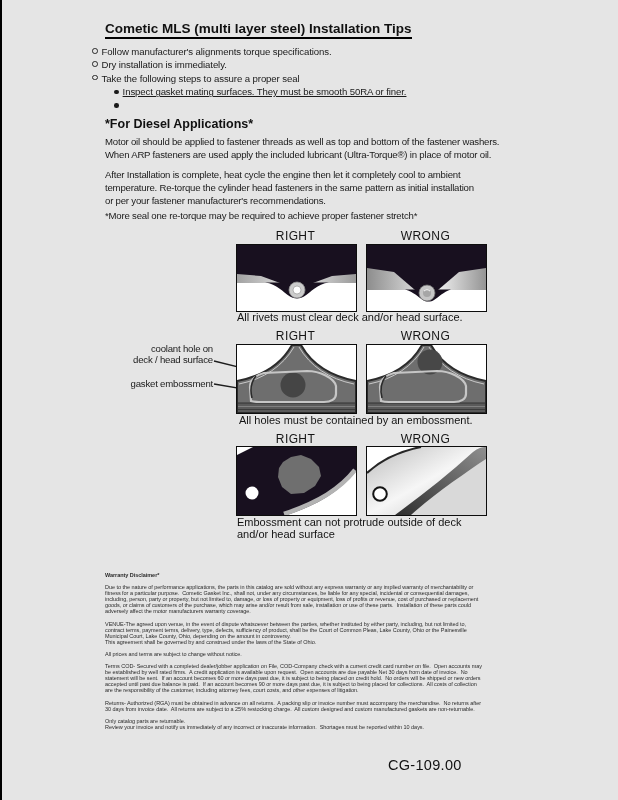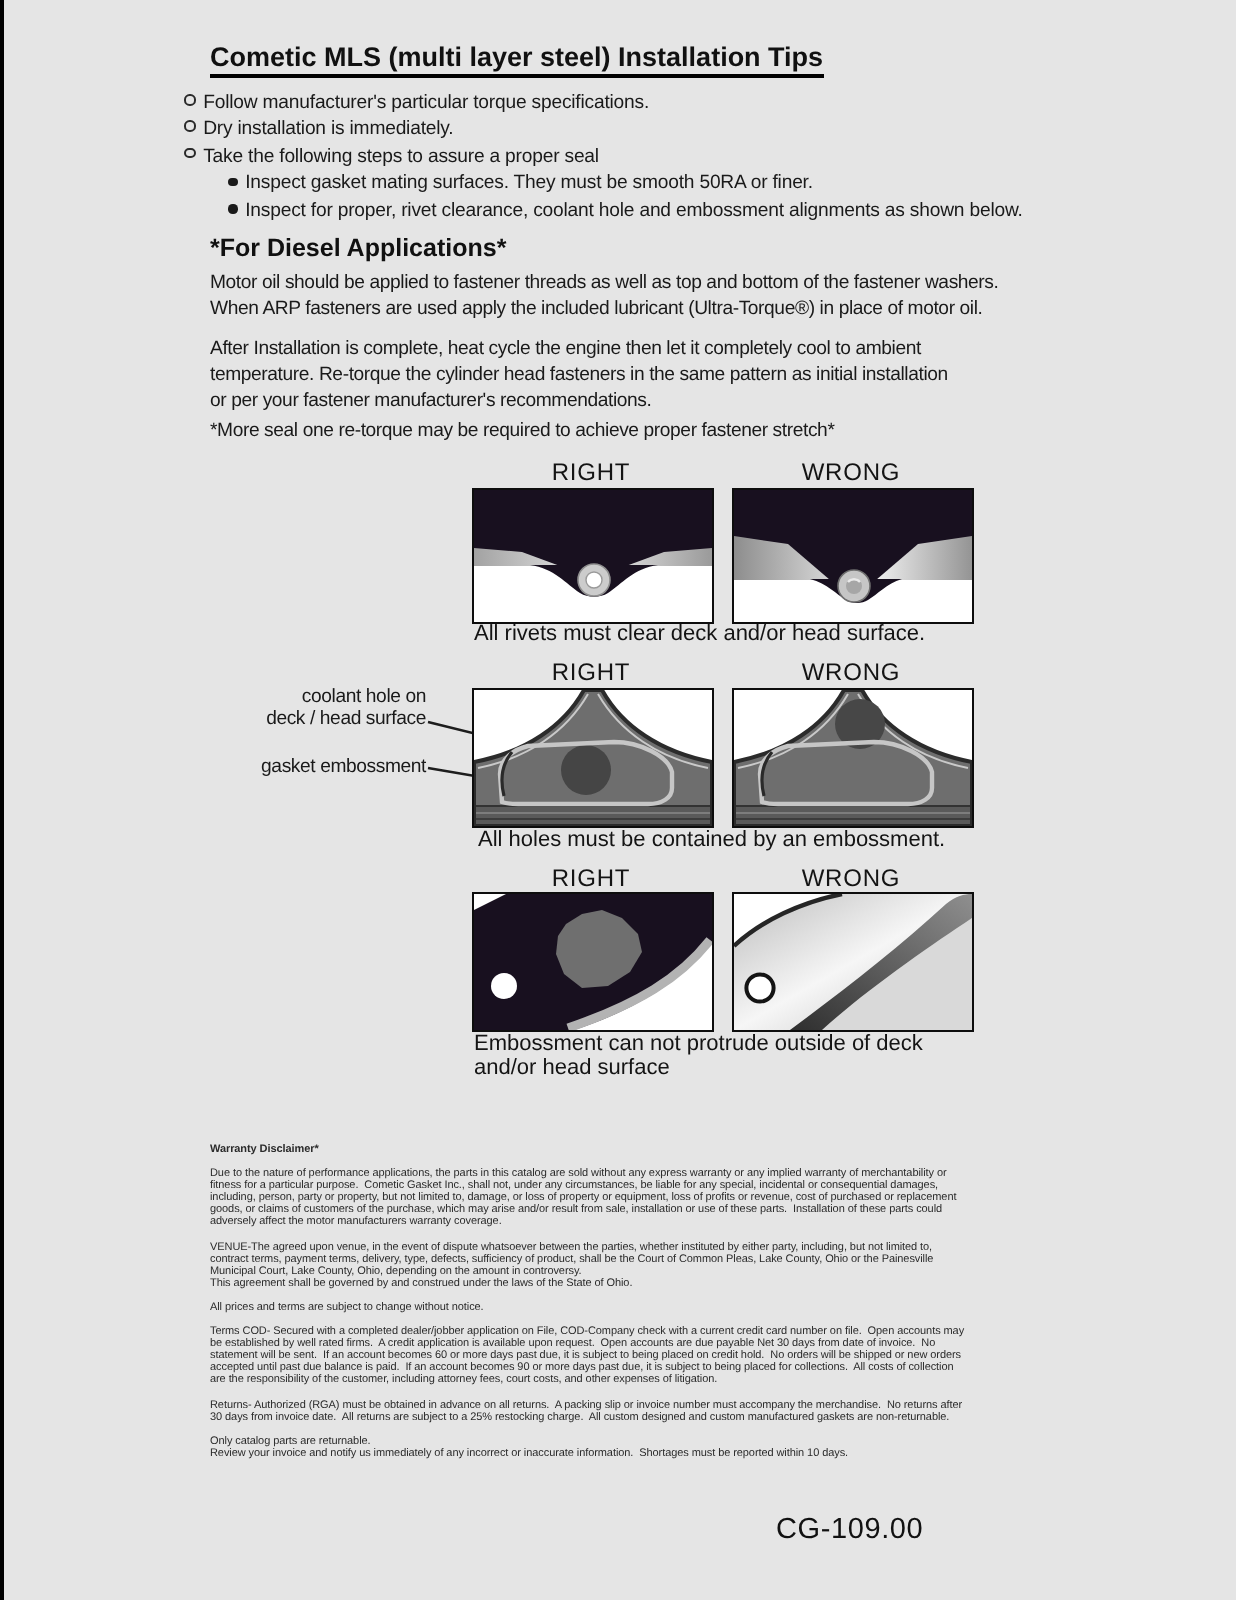--- a/index.html
+++ b/index.html
@@ -5,21 +5,21 @@
   html,body{margin:0;padding:0;background:#fff;}
   .page{position:relative;width:618px;height:800px;background:#e5e5e5;
         font-family:"Liberation Sans",sans-serif;color:#1a1a1a;overflow:hidden;}
   .edge-line{position:absolute;left:0;top:0;width:2px;height:800px;background:#000;}
 
   .title{position:absolute;left:105px;top:21px;font-size:13.5px;font-weight:bold;
          color:#111;border-bottom:2px solid #000;padding-bottom:1px;white-space:nowrap;}
 
   .tips{position:absolute;left:92px;top:45px;width:480px;font-size:9.6px;line-height:13.4px;letter-spacing:-0.1px;}
   .tip{white-space:nowrap;}
-  .tip.l2{padding-left:22px;}
+  .tip.l2{padding-left:22px;text-decoration:underline;}
   .bullet-o{display:inline-block;width:3.6px;height:3.6px;border:1.1px solid #2a2a2a;border-radius:50%;
             margin-right:4px;vertical-align:1.5px;}
   .bullet-f{display:inline-block;width:4.6px;height:4.6px;background:#1a1a1a;border-radius:50%;
             margin-right:4px;vertical-align:1px;}
 
   .diesel-heading{position:absolute;left:105px;top:117px;font-size:12.5px;font-weight:bold;color:#111;}
   .para{position:absolute;left:105px;width:465px;font-size:9.6px;line-height:13.2px;
         letter-spacing:-0.2px;white-space:pre-wrap;}
   .para.p1{top:135px;}
   .para.p2{top:168px;}
@@ -42,25 +42,25 @@
 </style>
 </head>
 <body>
 
 <div class="page">
   <div class="edge-line"></div>
 
   <div class="title">Cometic MLS (multi layer steel) Installation Tips</div>
 
   <div class="tips">
-    <div class="tip l1"><span class="bullet-o"></span><span>Follow manufacturer's particular torque specifications.</span></div>
+    <div class="tip l1"><span class="bullet-o"></span><span>Follow manufacturer's alignments torque specifications.</span></div>
     <div class="tip l1"><span class="bullet-o"></span><span>Dry installation is immediately.</span></div>
     <div class="tip l1"><span class="bullet-o"></span><span>Take the following steps to assure a proper seal</span></div>
     <div class="tip l2"><span class="bullet-f"></span><span>Inspect gasket mating surfaces.  They must be smooth 50RA or finer.</span></div>
-    <div class="tip l2"><span class="bullet-f"></span><span>Inspect for proper, rivet clearance, coolant hole and embossment alignments as shown below.</span></div>
+    <div class="tip l2"><span class="bullet-f"></span></div>
   </div>
 
   <div class="diesel-heading">*For Diesel Applications*</div>
   <div class="para p1">Motor oil should be applied to fastener threads as well as top and bottom of the fastener washers.
 When ARP fasteners are used apply the included lubricant (Ultra-Torque®) in place of motor oil.</div>
   <div class="para p2">After Installation is complete, heat cycle the engine then let it completely cool to ambient
 temperature. Re-torque the cylinder head fasteners in the same pattern as initial installation
 or per your fastener manufacturer's recommendations.</div>
   <div class="para note">*More seal one re-torque may be required to achieve proper fastener stretch*</div>
 

